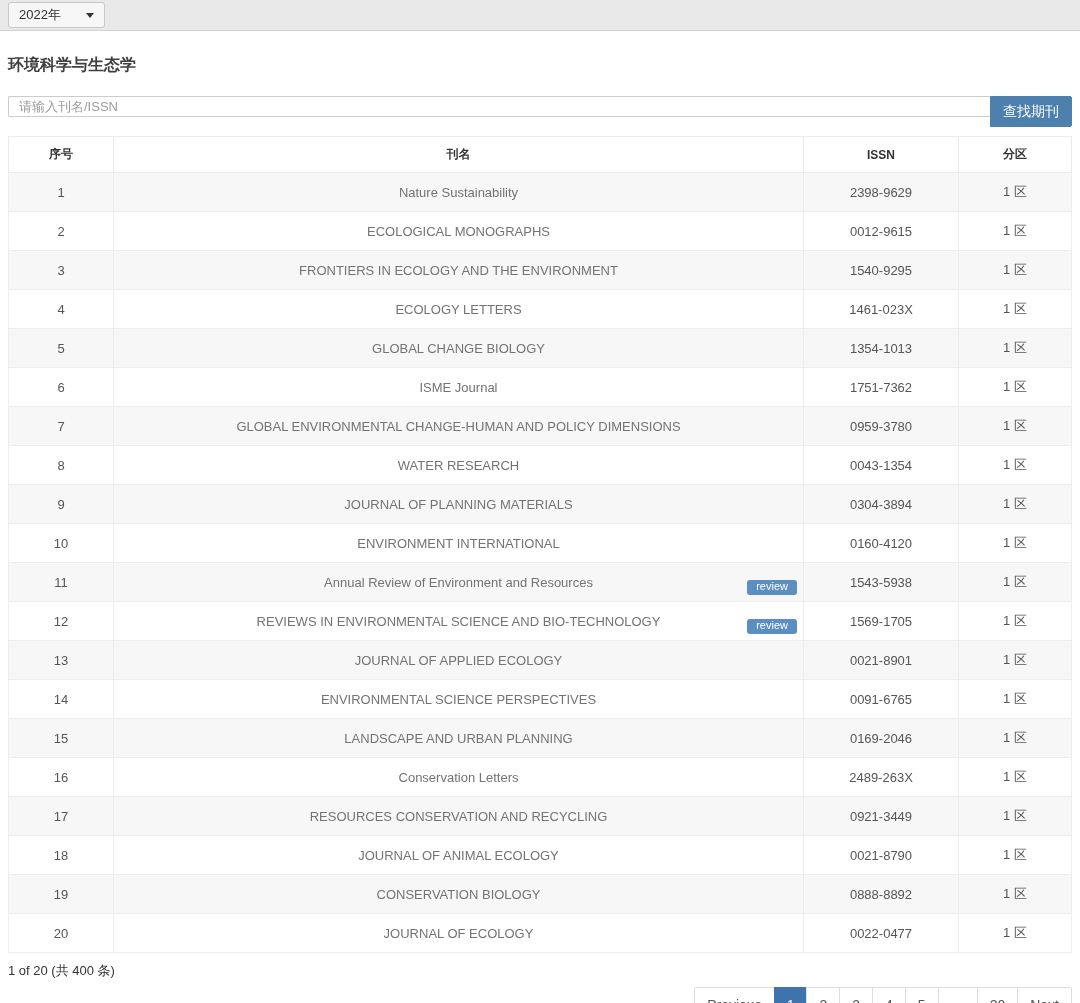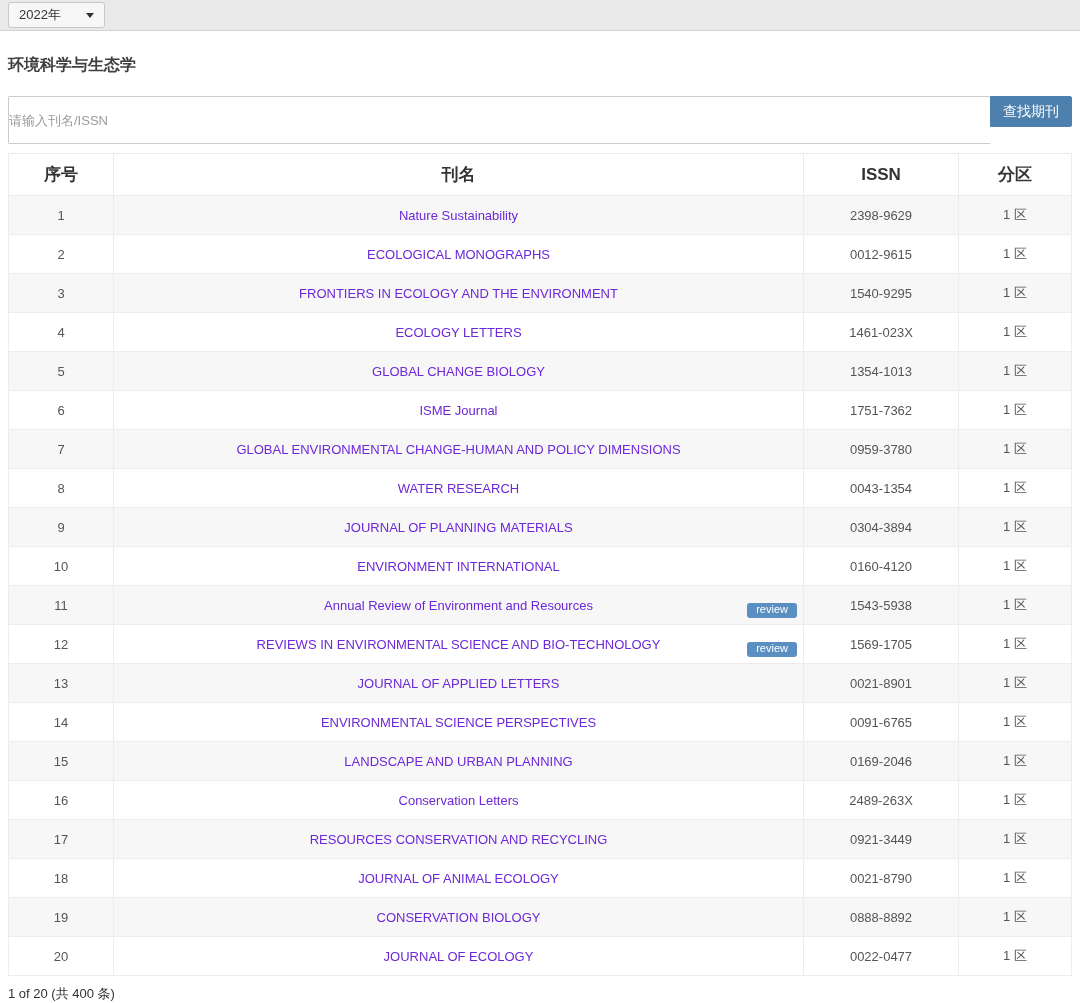--- a/index.html
+++ b/index.html
@@ -20,46 +20,46 @@
   }
   .caret {
     width:0; height:0; border-left:4px solid transparent; border-right:4px solid transparent;
     border-top:5px solid #333; display:inline-block;
   }
   .content { padding:0 8px; }
   .page-title { font-size:16px; font-weight:bold; color:#404040; margin:24px 0 20px 0; }
   
   .search-row { display:flex; width:100%; margin-bottom:9px; }
   .search-input {
-    flex:1; height:48px; border:1px solid #cccccc; border-right:none; border-radius:2px 0 0 2px;
-    padding:0 0; font-size:13px; color:#333; outline:none; font-family:inherit;
+    flex:1; height:21px; border:1px solid #cccccc; border-right:none; border-radius:2px 0 0 2px;
+    padding:0 10px; font-size:13px; color:#333; outline:none; font-family:inherit;
   }
   .search-input::placeholder { color:#9b9b9b; }
   .search-btn {
     width:82px; height:31px; border:1px solid #4e80ae; background:#4e80ae; color:#fff;
     font-size:14px; border-radius:0 2px 2px 0; cursor:pointer; font-family:inherit;
   }
   
   table.journal-table {
     width:100%; border-collapse:collapse; border:1px solid #e3e3e3; table-layout:fixed;
   }
   .journal-table th {
-    font-size:17px; font-weight:bold; color:#333; text-align:center;
+    font-size:12px; font-weight:bold; color:#333; text-align:center;
     padding:9px 6px; border:1px solid #ebebeb; background:#fff;
   }
   .journal-table td {
     font-size:13px; color:#555; text-align:center;
     padding:10px 6px; border:1px solid #ededed; height:38px;
   }
   .journal-table tbody tr:nth-child(odd) td { background:#f7f7f7; }
   .col-index { width:105px; }
   .col-issn  { width:155px; }
   .col-zone  { width:113px; }
   .name-cell { position:relative; }
-  .journal-link { color:#6d28d9; cursor:pointer; text-decoration:none; }
+  .journal-link { color:#737373; cursor:pointer; text-decoration:none; }
   .badge-review {
     display:none; position:absolute; right:6px; top:17px;
     background:#5b8fc2; color:#fff; font-size:11px; font-weight:normal;
     padding:0 9px 3px 9px; border-radius:3px; line-height:12px;
   }
   
   .table-footer { font-size:13px; color:#333; margin-top:9px; }
   .pagination { display:flex; justify-content:flex-end; margin-top:7px; }
   .page-btn {
     min-width:31px; padding:9px 12px; border:1px solid #dddddd; background:#fff;
@@ -209,21 +209,21 @@
     <td class="name-cell">
       <a class="journal-link">REVIEWS IN ENVIRONMENTAL SCIENCE AND BIO-TECHNOLOGY</a>
       <span class="badge-review" style="display: inline-block;">review</span>
     </td>
     <td>1569-1705</td>
     <td>1 区</td>
   </tr>
         <tr>
     <td>13</td>
     <td class="name-cell">
-      <a class="journal-link">JOURNAL OF APPLIED LETTERS</a>
+      <a class="journal-link">JOURNAL OF APPLIED ECOLOGY</a>
       
     </td>
     <td>0021-8901</td>
     <td>1 区</td>
   </tr>
         <tr>
     <td>14</td>
     <td class="name-cell">
       <a class="journal-link">ENVIRONMENTAL SCIENCE PERSPECTIVES</a>
       

